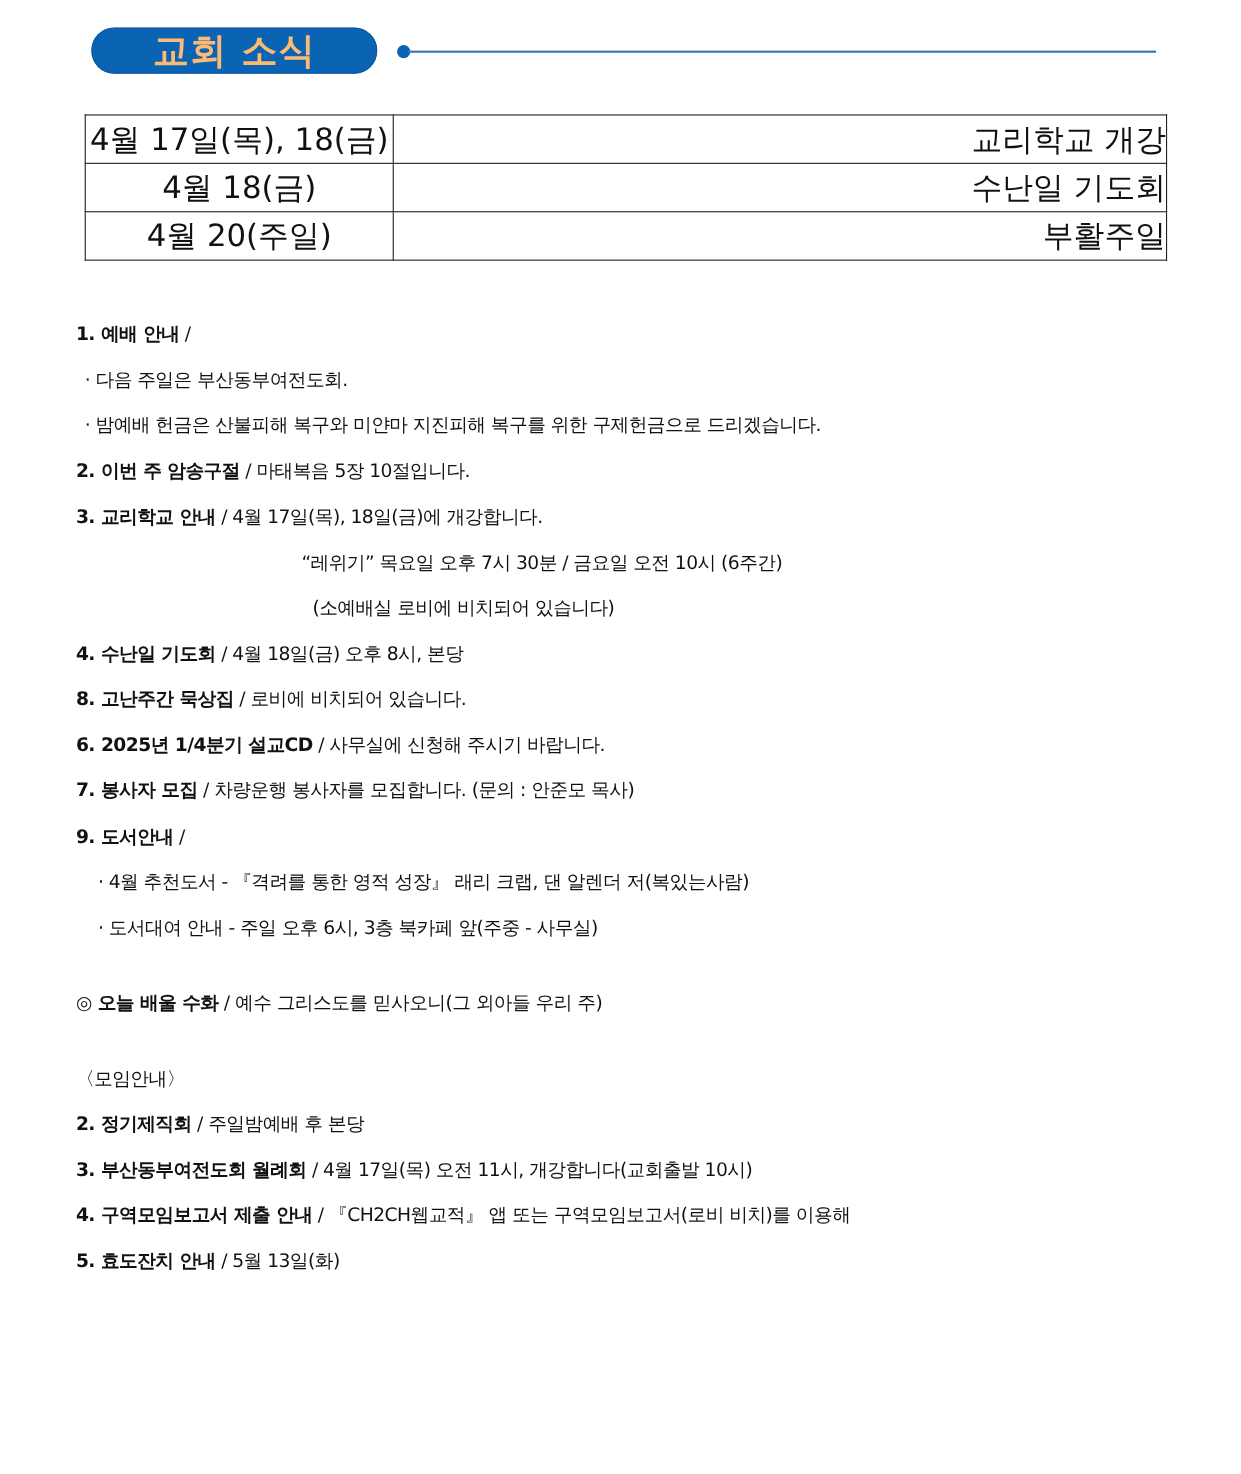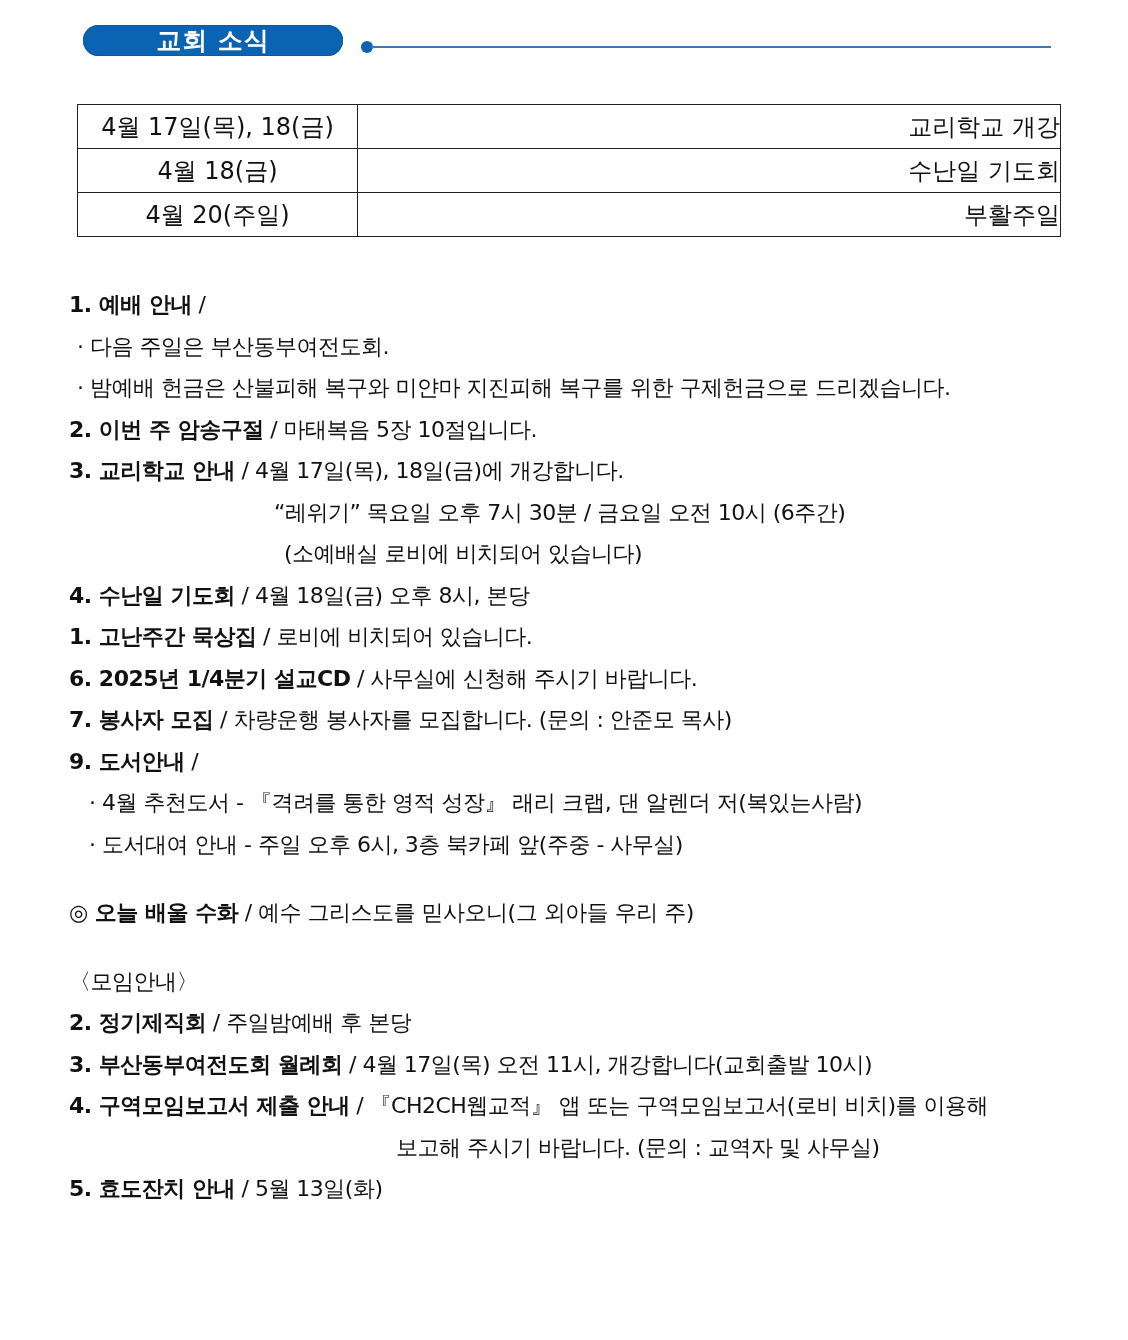--- a/index.html
+++ b/index.html
@@ -5,46 +5,46 @@
     html, body { margin: 0; padding: 0; background: #ffffff; }
     body {
       width: 1128px; height: 1340px; position: relative; overflow: hidden;
       font-family: "DejaVu Sans", "Liberation Sans", sans-serif;
       color: #111111;
     }
     .header {
       position: absolute; left: 83px; top: 25px; width: 1000px; height: 46px;
     }
     .pill {
-      position: absolute; left: 0; top: 0; width: 260px; height: 31px;
+      position: absolute; left: 0; top: 0; width: 260px; height: 42px;
       background: #0b63b3; border-radius: 23px;
       box-shadow: 0 0 0 1px #0a5aa3 inset;
       display: flex; align-items: center; justify-content: center;
-      color: #ffffff; font-weight: bold; font-size: 25px; letter-spacing: 1px;
+      color: #fdba74; font-weight: bold; font-size: 33px; letter-spacing: 1px;
     }
     .dot {
       position: absolute; left: 278px; top: 16px; width: 12px; height: 12px;
       border-radius: 50%; background: #0b63b3;
     }
     .line {
       position: absolute; left: 288px; top: 21px; width: 680px; height: 2px;
       background: #3b79b6;
     }
     table.sched {
       position: absolute; left: 77px; top: 104px; width: 984px;
-      border-collapse: collapse; font-size: 24px; border-radius: 24px;
+      border-collapse: collapse; font-size: 28px; border-radius: 24px;
     }
     table.sched td {
       border: 1px solid #222222; height: 43px; padding: 0;
     }
     table.sched td.date { width: 279px; text-align: center; }
     table.sched td.event { padding-left: 46px; text-align: right; }
     .body-text {
       position: absolute; left: 69px; top: 284px; width: 1020px;
-      font-size: 22px; line-height: 41.5px; letter-spacing: -0.5px;
+      font-size: 17px; line-height: 41.5px; letter-spacing: -0.5px;
     }
     .ln { white-space: nowrap; height: 41.5px; }
     .b { font-weight: bold; }
     .bullet { padding-left: 8px; }
     .bullet2 { padding-left: 20px; }
     .indent1 { padding-left: 205px; }
     .indent2 { padding-left: 215px; }
     .indent3 { padding-left: 327px; }
     .gap { height: 27px; }
   </style>
@@ -89,21 +89,21 @@
     <span class="b">3. 교리학교 안내</span><span> / 4월 17일(목), 18일(금)에 개강합니다.</span>
   </div>
   <div class="ln indent1">“레위기” 목요일 오후 7시 30분 / 금요일 오전 10시 (6주간)</div>
   <div class="ln indent2">(소예배실 로비에 비치되어 있습니다)</div>
 
   <div class="ln">
     <span class="b">4. 수난일 기도회</span><span> / 4월 18일(금) 오후 8시, 본당</span>
   </div>
 
   <div class="ln">
-    <span class="b">1. 고난주간 묵상집</span><span> / 로비에 비치되어 있습니다.</span>
+    <span class="b">8. 고난주간 묵상집</span><span> / 로비에 비치되어 있습니다.</span>
   </div>
 
   <div class="ln">
     <span class="b">6. 2025년 1/4분기 설교CD</span><span> / 사무실에 신청해 주시기 바랍니다.</span>
   </div>
 
   <div class="ln">
     <span class="b">7. 봉사자 모집</span><span> / 차량운행 봉사자를 모집합니다. (문의 : 안준모 목사)</span>
   </div>
 
@@ -125,17 +125,16 @@
 
   <div class="ln">
     <span class="b">2. 정기제직회</span><span> / 주일밤예배 후 본당</span>
   </div>
   <div class="ln">
     <span class="b">3. 부산동부여전도회 월례회</span><span> / 4월 17일(목) 오전 11시, 개강합니다(교회출발 10시)</span>
   </div>
   <div class="ln">
     <span class="b">4. 구역모임보고서 제출 안내</span><span> / 『CH2CH웹교적』 앱 또는 구역모임보고서(로비 비치)를 이용해</span>
   </div>
-  <div class="ln indent3">보고해 주시기 바랍니다. (문의 : 교역자 및 사무실)</div>
   <div class="ln">
     <span class="b">5. 효도잔치 안내</span><span> / 5월 13일(화)</span>
   </div>
 </div>
 
 </body></html>

